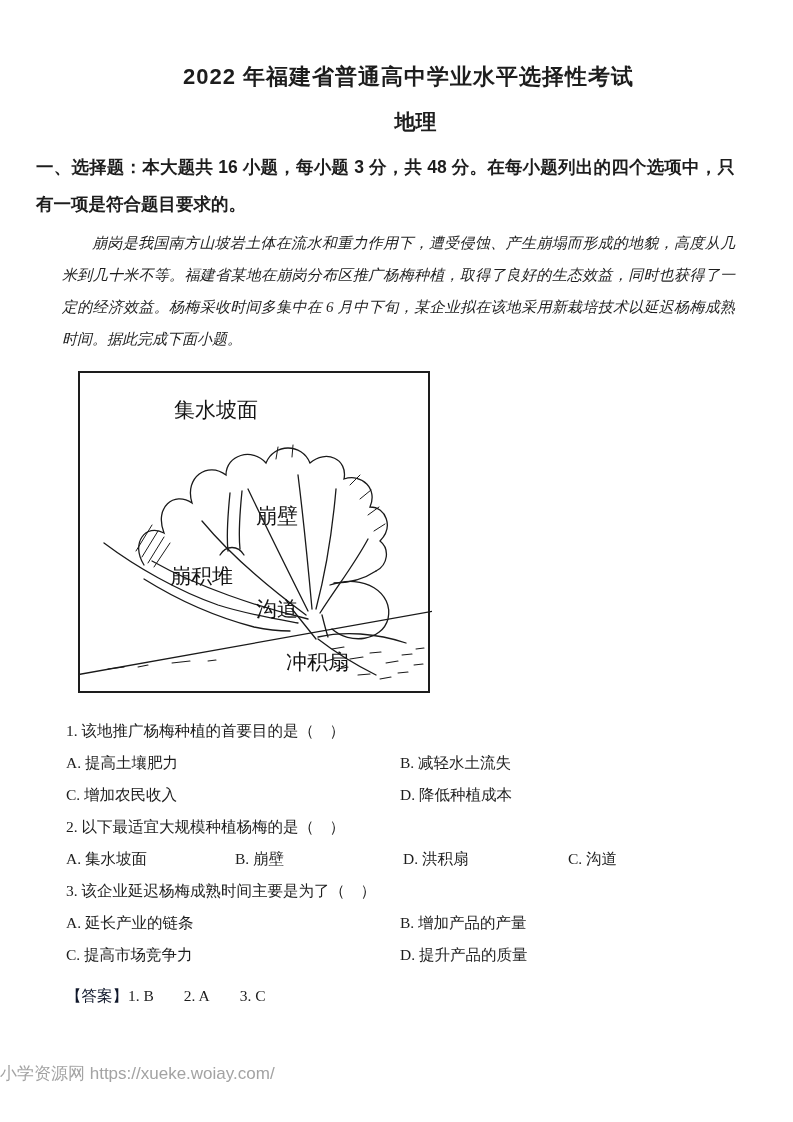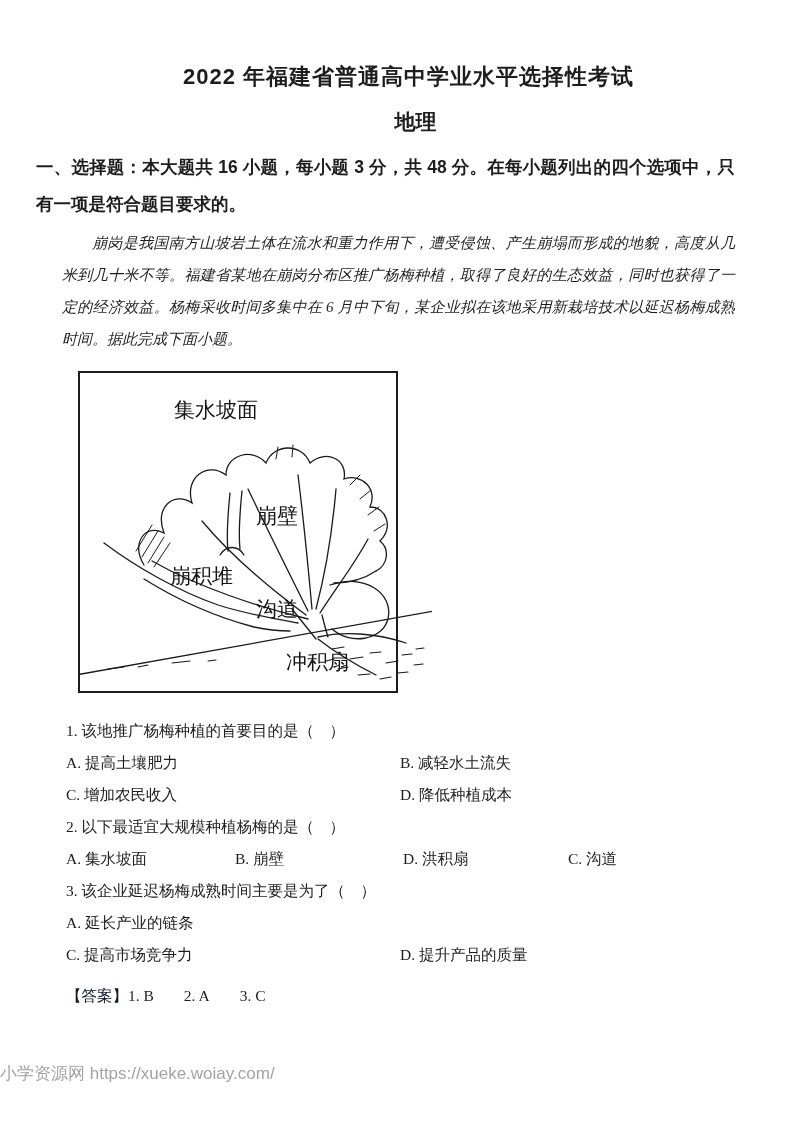--- a/index.html
+++ b/index.html
@@ -42,21 +42,21 @@
   .passage {
     margin: 4px 58px 0 62px;
     font-size: 15px;
     line-height: 32px;
     text-indent: 2em;
     text-align: justify;
     font-style: italic;
   }
   .figure-box {
     margin: 16px 0 0 78px;
-    width: 320px;
+    width: 352px;
     height: 322px;
     border: 2px solid #1d1d1d;
   }
   .figure-box svg { display: block; }
   .fig-label {
     font-family: "Liberation Serif", "DejaVu Serif", serif;
     fill: #141414;
   }
   .qa {
     margin: 22px 50px 0 66px;
@@ -160,20 +160,21 @@
     <div class="opts4">
       <div class="line">A. 集水坡面</div>
       <div class="line">B. 崩壁</div>
       <div class="line">D. 洪积扇</div>
       <div class="line">C. 沟道</div>
     </div>
 
     <div class="line">3. 该企业延迟杨梅成熟时间主要是为了（　）</div>
     <div class="opts2">
       <div class="line">A. 延长产业的链条</div>
+      <div class="line">B. 增加产品的产量</div>
     </div>
     <div class="opts2">
       <div class="line">C. 提高市场竞争力</div>
       <div class="line">D. 提升产品的质量</div>
     </div>
 
     <div class="line answers">
       <span class="accent">【答案】</span><span class="item">1. B</span><span class="item">2. A</span><span class="item">3. C</span>
     </div>
 

